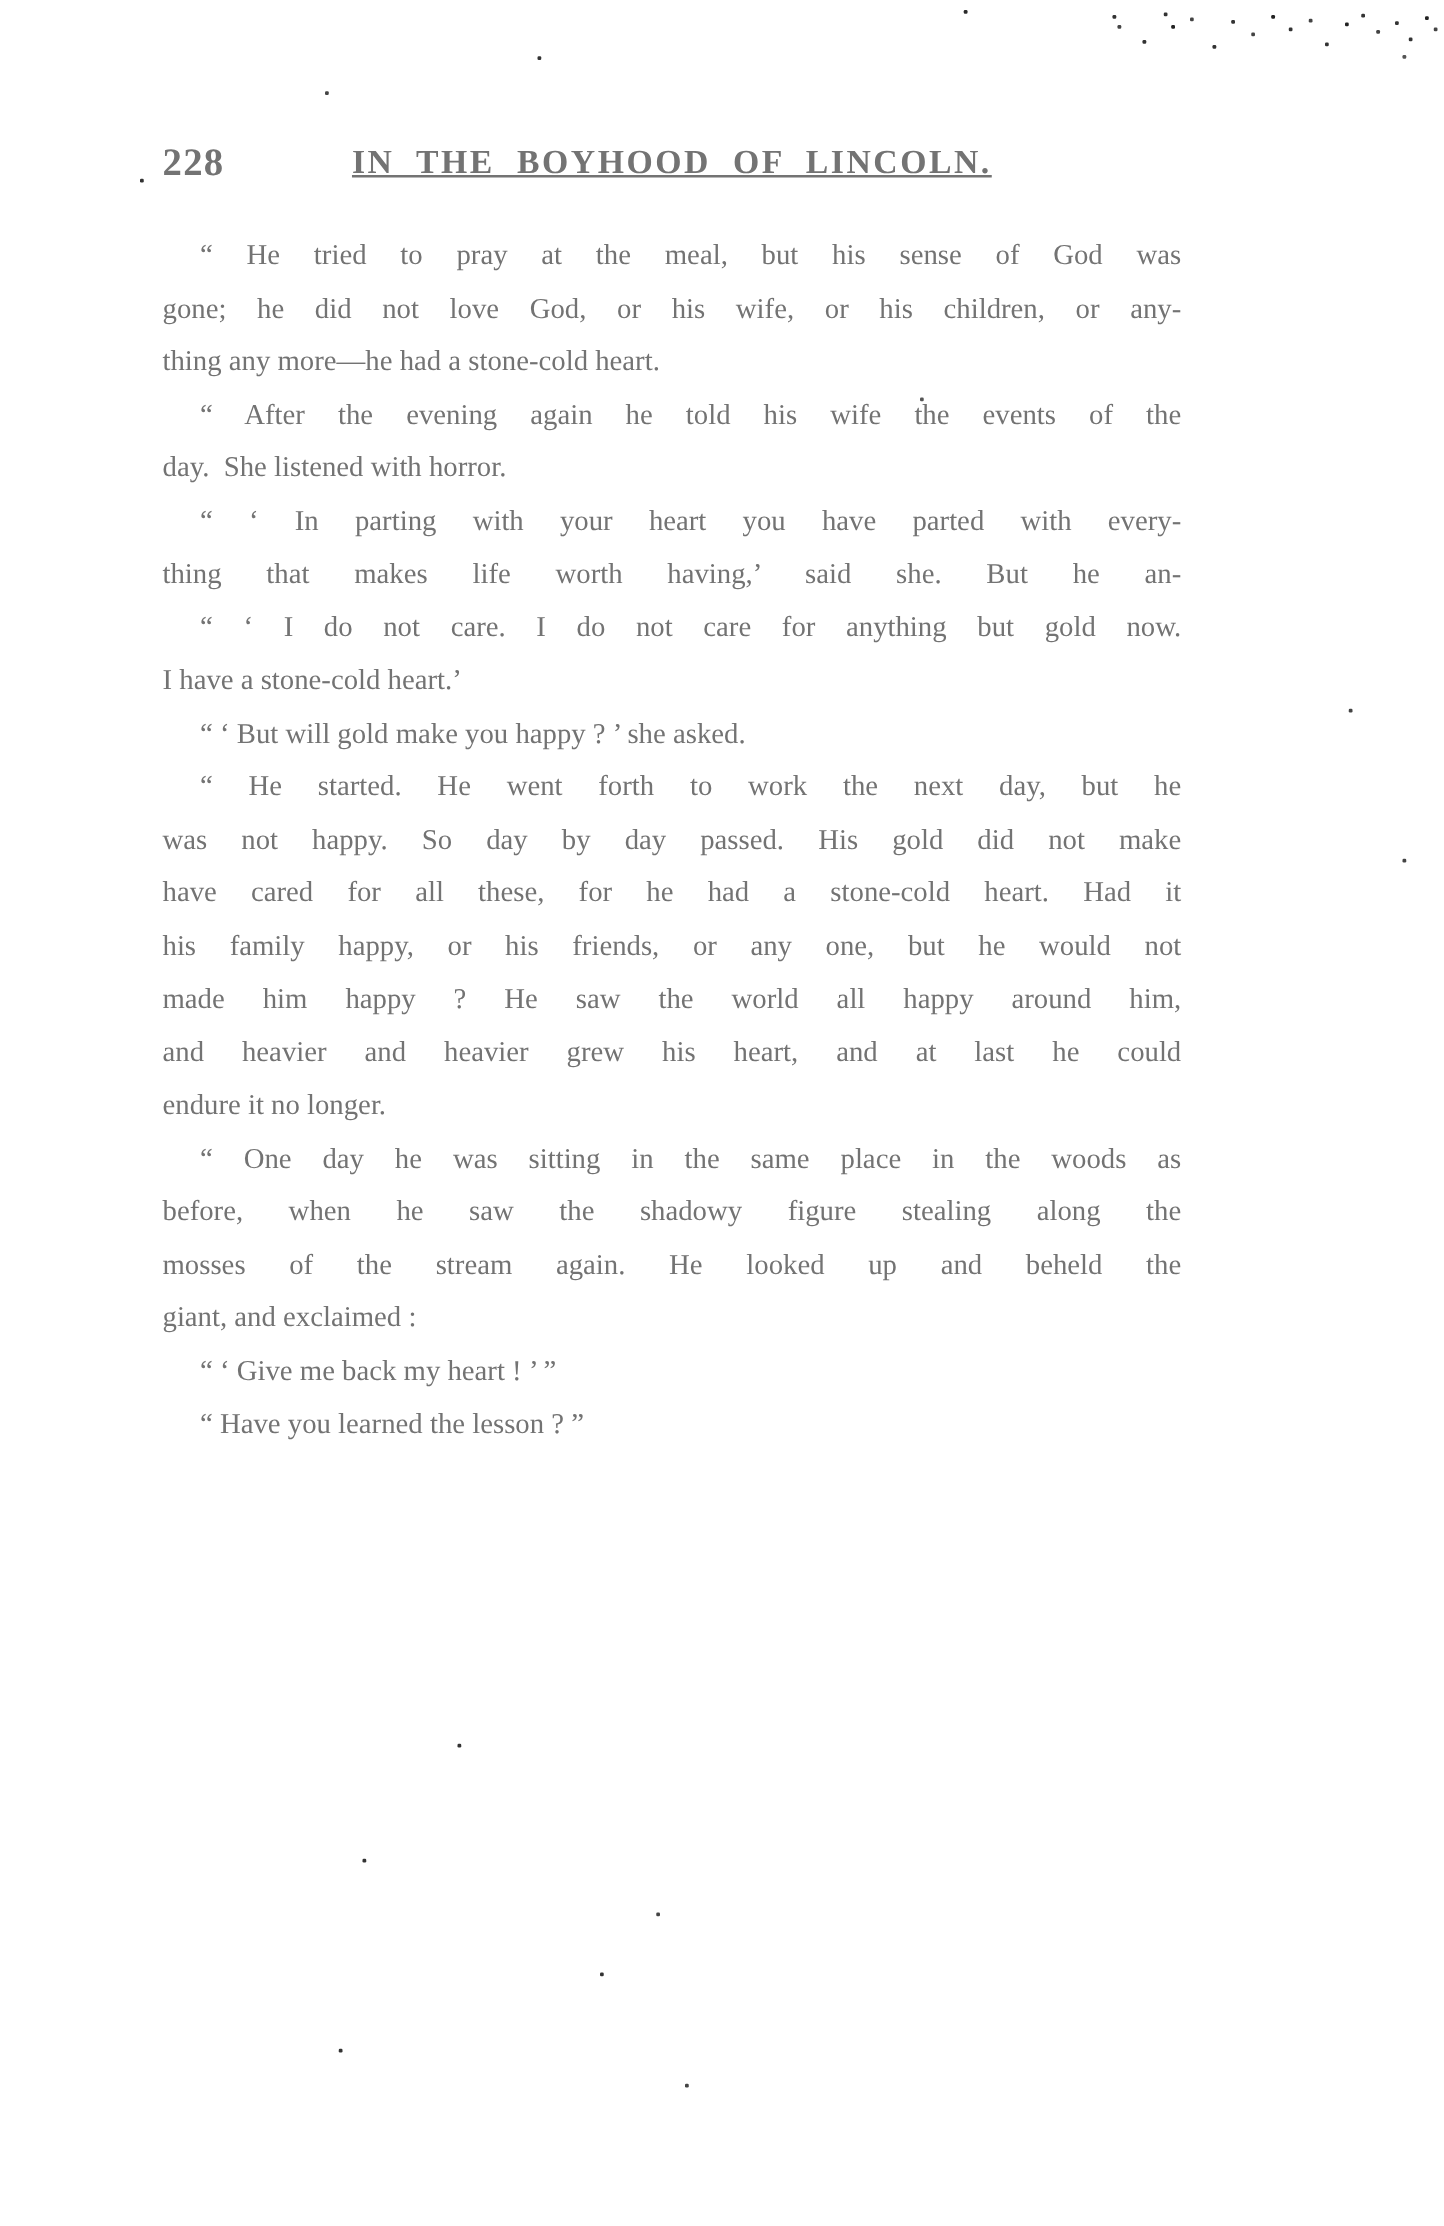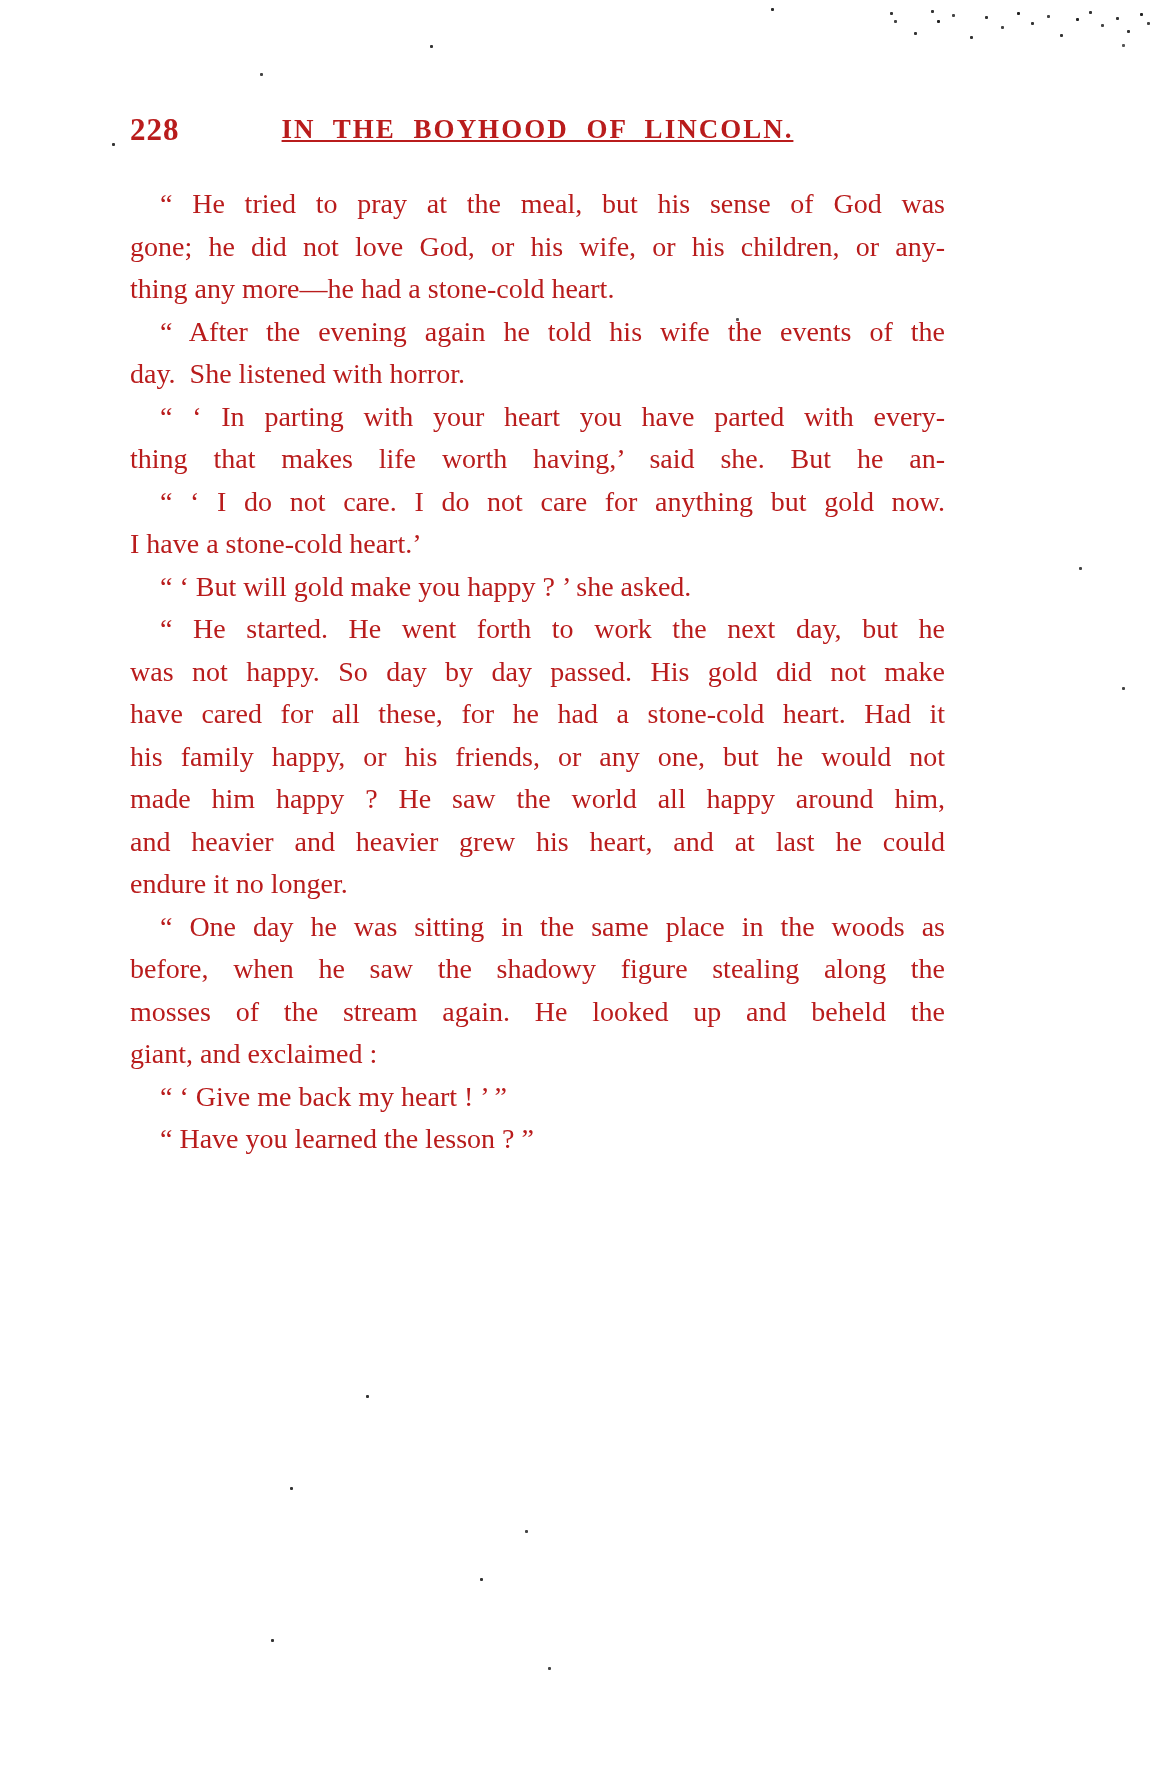--- a/index.html
+++ b/index.html
@@ -7,21 +7,21 @@
     padding: 0;
     background: #ffffff;
   }
   .page {
     position: relative;
     width: 1155px;
     height: 1781px;
     background: #ffffff;
     overflow: hidden;
     font-family: "Liberation Serif", "DejaVu Serif", serif;
-    color: #b91c1c;
+    color: #737373;
   }
   .text-column {
     position: absolute;
     left: 130px;
     top: 112px;
     width: 815px;
   }
   .header-row {
     position: relative;
     height: 40px;
@@ -38,21 +38,21 @@
     text-align: center;
     font-size: 27px;
     font-weight: bold;
     letter-spacing: 2px;
     word-spacing: 9px;
     padding-top: 2px;
     text-decoration: underline;
   }
   .body-text {
     margin-top: 31px;
-    font-size: 28px;
+    font-size: 23px;
     line-height: 42.5px;
   }
   .line {
     text-align: justify;
     text-align-last: justify;
     min-height: 42.5px;
   }
   .line.last-line {
     text-align: left;
     text-align-last: left;

